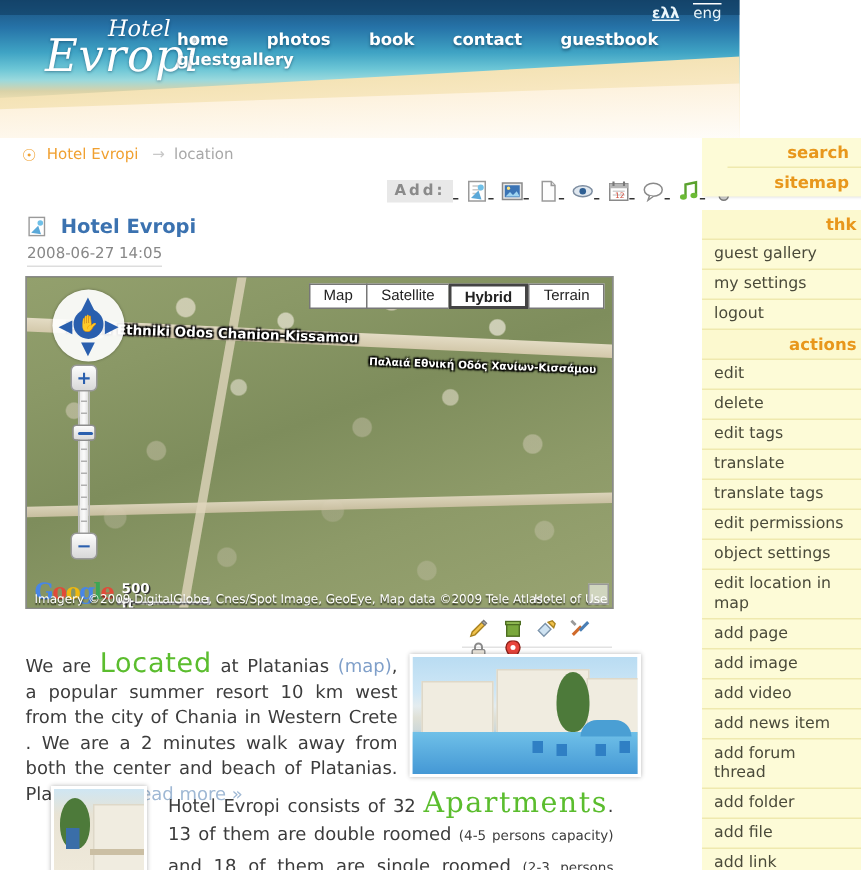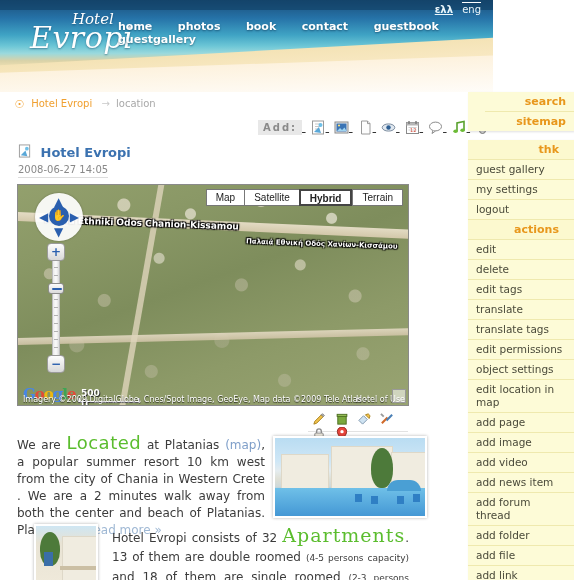--- a/index.html
+++ b/index.html
@@ -290,21 +290,21 @@
   #art2-text .small { font-size:9px; }
 
   
   #sidebar { position:absolute; left:468px; top:0; width:106px; }
   .panel {
     width:106px; background:#fdfbd7; margin-bottom:9px;
     box-shadow:1px 1px 2px rgba(0,0,0,.12);
   }
   .panel .phead {
     text-align:right; color:#e8971c; font-weight:bold; font-size:11px;
-    padding:3px 15px; border-bottom:1px solid #efe9ae;
+    padding:3px 3px; border-bottom:1px solid #efe9ae;
     background:#fcf9cf;
   }
   .panel .pitem {
     font-size:10.5px; color:#4a4a3a; padding:3px 8px;
     border-bottom:1px solid #efe9ae; cursor:pointer; line-height:13px;
   }
   .panel .pitem.rightal { text-align:right; color:#e8971c; font-weight:bold; font-size:11px;margin-left:17px; }
   .panel .pitem:last-child { border-bottom:none; }
 </style>
 </head>

